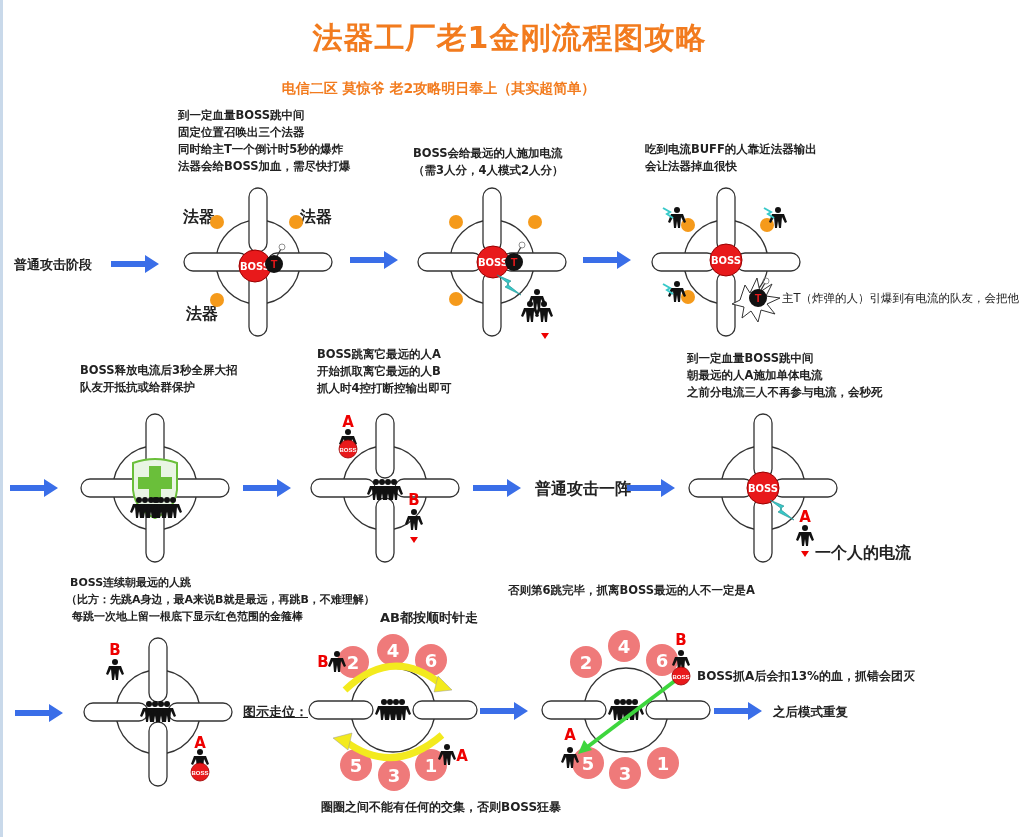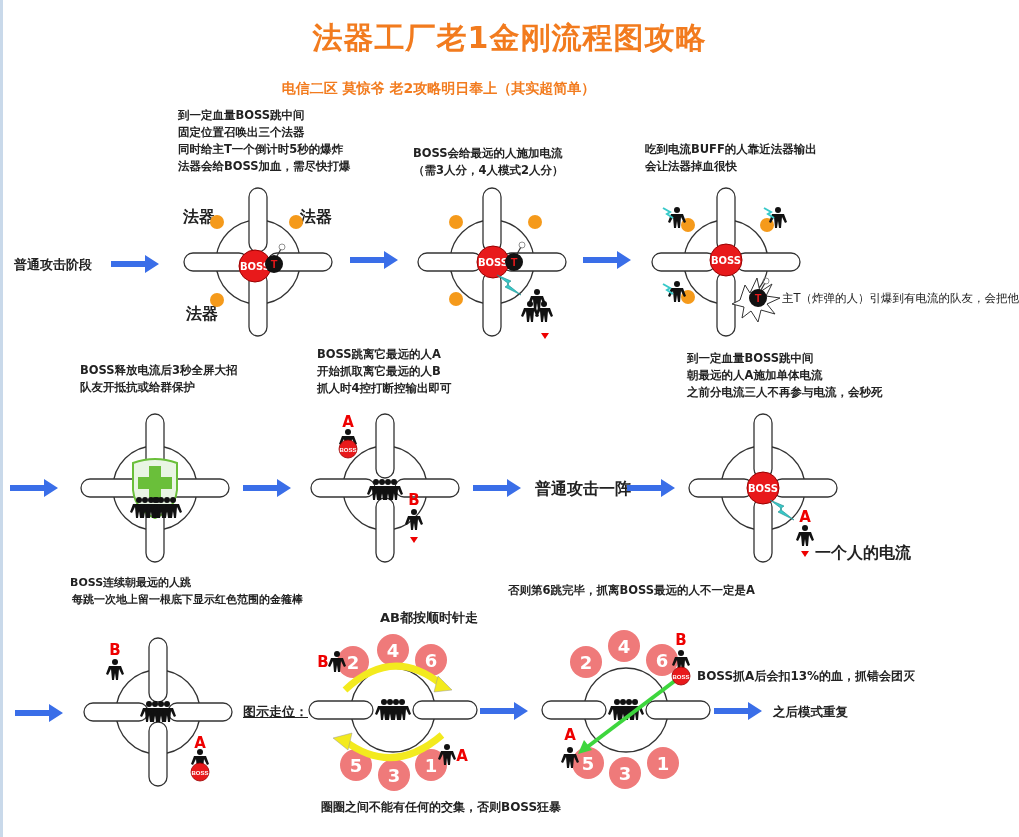--- a/index.html
+++ b/index.html
@@ -56,20 +56,21 @@
 <div class="lbl" style="left:535px;top:479px;">普通攻击一阵</div>
 <div class="note" style="left:687px;top:350px;">
   <div>到一定血量BOSS跳中间</div>
   <div>朝最远的人A施加单体电流</div>
   <div>之前分电流三人不再参与电流，会秒死</div>
 </div>
 <div class="lbl" style="left:815px;top:543px;">一个人的电流</div>
 
 <div class="note" style="left:66px;top:574px;font-size:11px;">
   <div style="margin-left:4px;">BOSS连续朝最远的人跳</div>
+  <div>（比方：先跳A身边，最A来说B就是最远，再跳B，不难理解）</div>
   <div style="margin-left:6px;">每跳一次地上留一根底下显示红色范围的金箍棒</div>
 </div>
 <div class="lbl" style="left:380px;top:609px;font-size:13px;">AB都按顺时针走</div>
 <div class="lbl" style="left:243px;top:703px;font-size:13px;text-decoration:underline;">图示走位：</div>
 <div class="lbl red" style="left:321px;top:799px;font-size:12px;">圈圈之间不能有任何的交集，否则BOSS狂暴</div>
 <div class="note" style="left:508px;top:582px;">
   <div>否则第6跳完毕，抓离BOSS最远的人不一定是A</div>
 </div>
 <div class="lbl red" style="left:697px;top:668px;font-size:12px;">BOSS抓A后会扣13%的血，抓错会团灭</div>
 <div class="lbl" style="left:773px;top:704px;font-size:12.5px;">之后模式重复</div>

